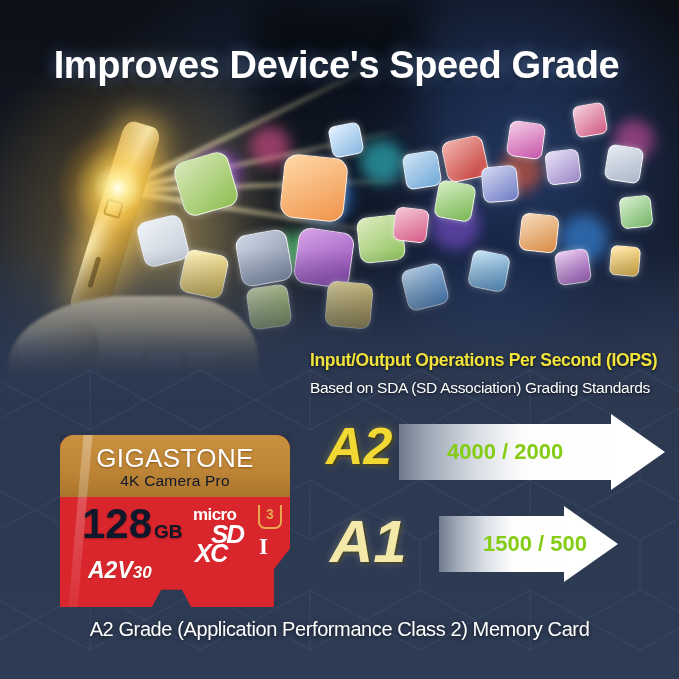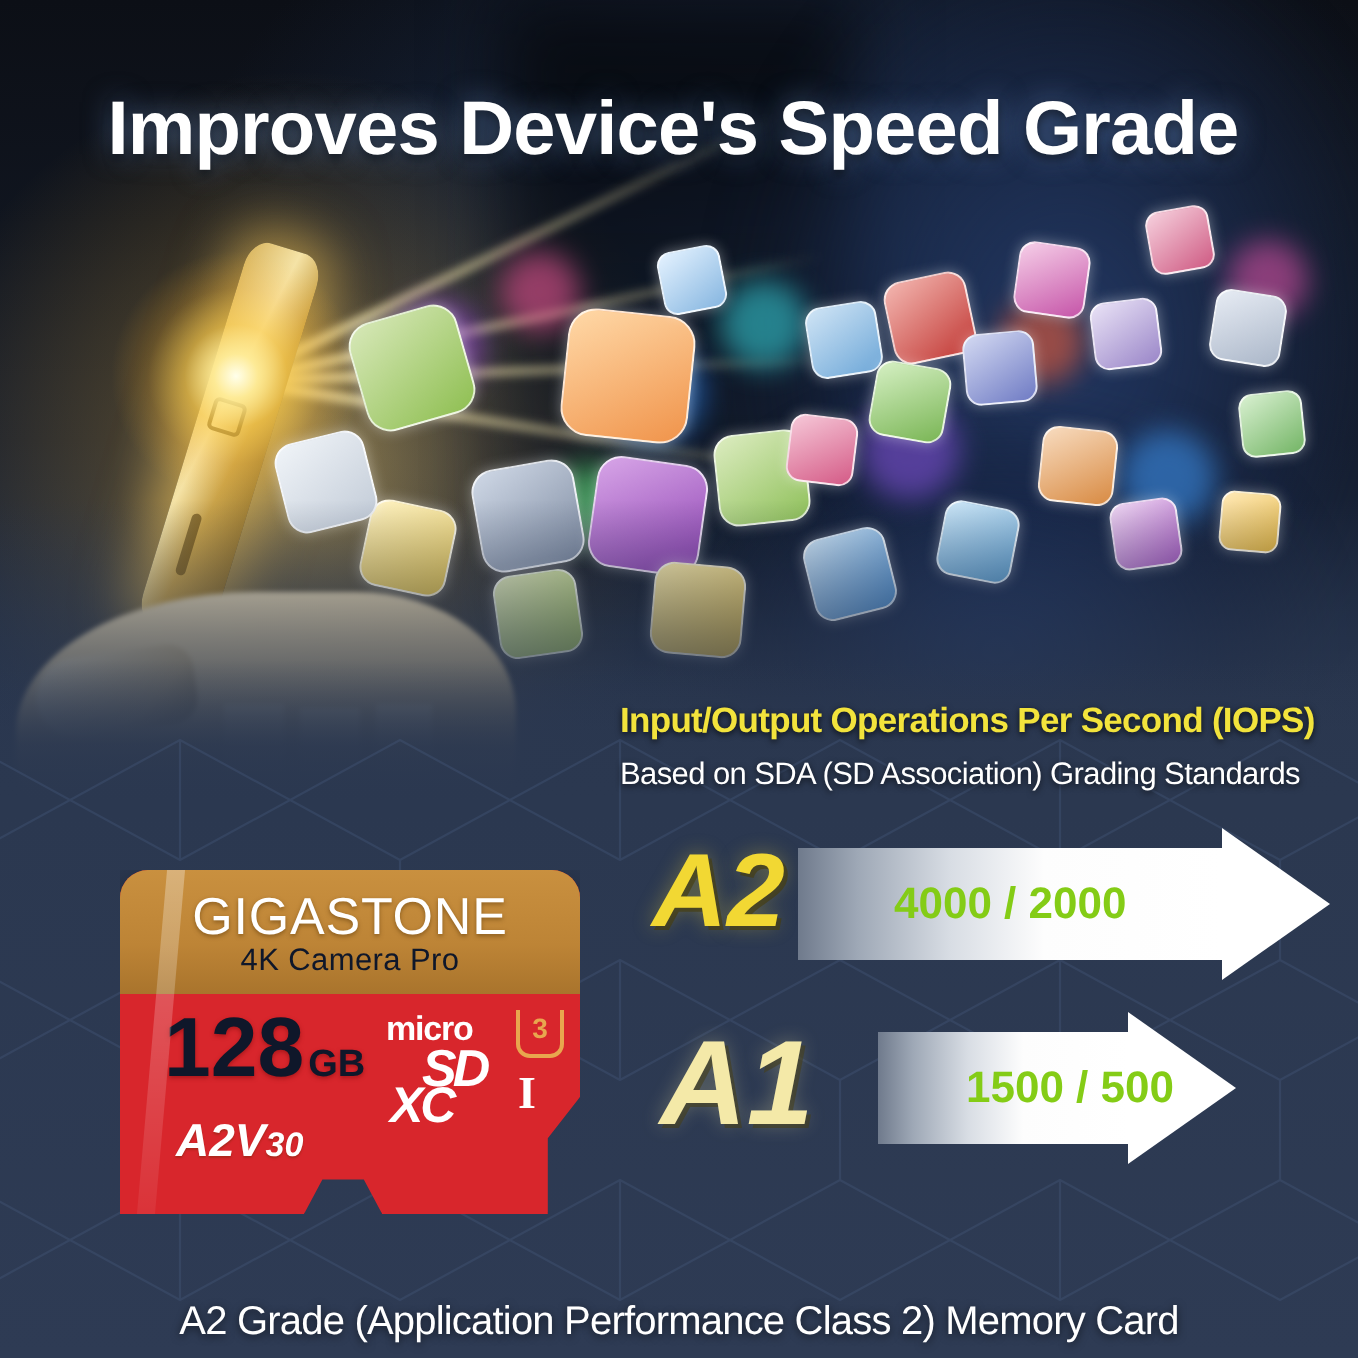--- a/index.html
+++ b/index.html
@@ -110,21 +110,20 @@
   }
   .iops-sub{
     position:absolute;left:310px;top:379px;width:370px;
     font-size:15.5px;color:#fff;letter-spacing:-.3px;
     text-shadow:0 1px 3px rgba(0,0,0,.7);white-space:nowrap;
   }
   .caption{
     position:absolute;left:0;top:618px;width:679px;text-align:center;
     font-size:20px;color:#fff;letter-spacing:-.4px;
     text-shadow:0 1px 4px rgba(0,0,0,.6);
-    margin-top:32px;
   }
 
   
   .grade{
     position:absolute;font-style:italic;font-weight:bold;line-height:1;
   }
   .grade.a2{left:326px;top:420px;font-size:52px;color:#f2d833;
     text-shadow:2px 2px 0 rgba(70,60,10,.6),0 0 10px rgba(240,215,60,.35);}
   .grade.a1{left:330px;top:512px;font-size:60px;color:#f4e9a8;
     text-shadow:2px 2px 0 rgba(70,62,22,.55),0 0 10px rgba(240,230,160,.3);}

